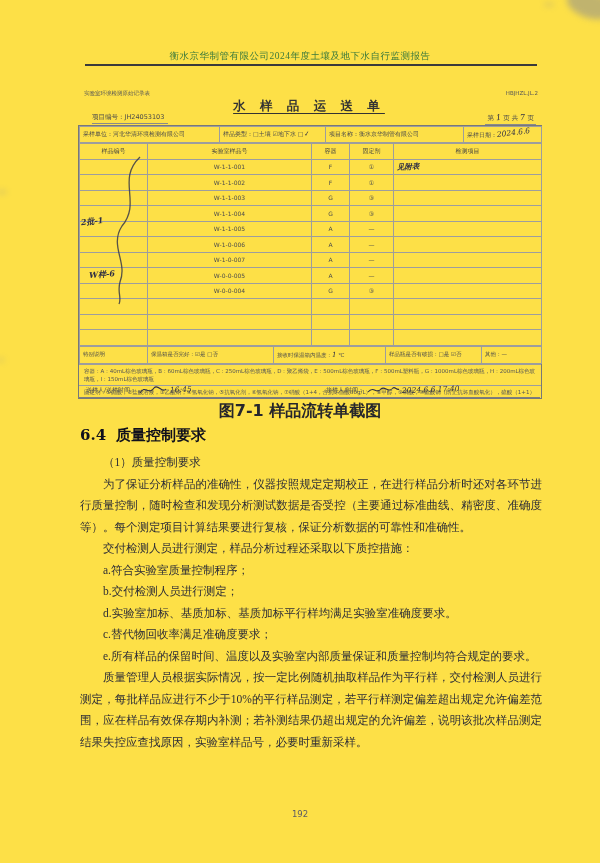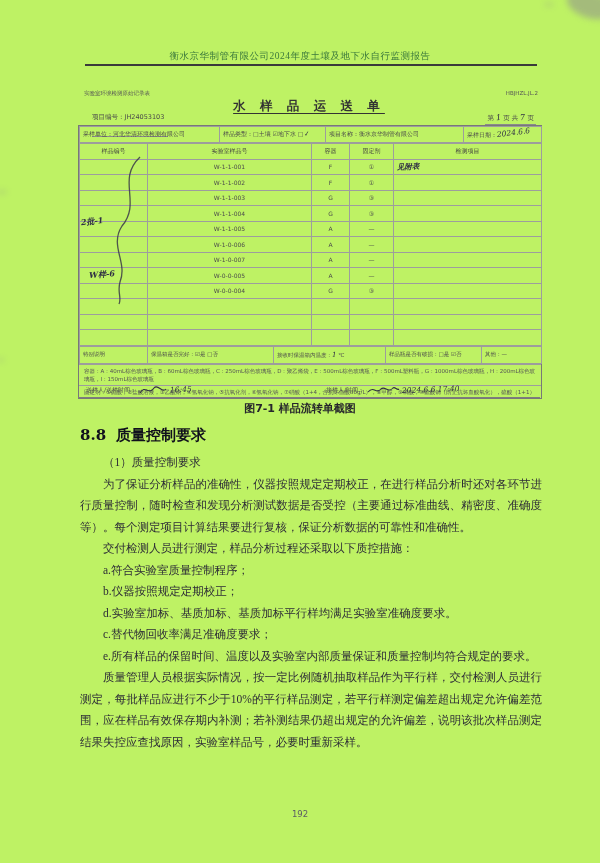--- a/index.html
+++ b/index.html
@@ -1,17 +1,17 @@
 <!DOCTYPE html>
 <html><head>
 <meta charset="utf-8">
 <style>
   html,body{margin:0;padding:0;}
   .page{
-    position:relative;width:600px;height:863px;background:#bef264;
+    position:relative;width:600px;height:863px;background:#fde047;
     font-family:"DejaVu Sans", sans-serif;color:#2f2f38;overflow:hidden;
   }
   
   .smudge{position:absolute;background:#8f8f8f;filter:blur(3px);opacity:.55;border-radius:50%;}
   .smudge.s1{right:-14px;top:-8px;width:48px;height:26px;transform:rotate(18deg);}
   .smudge.s2{right:46px;top:2px;width:10px;height:5px;opacity:.25;}
   .smudge.s3{left:-3px;top:190px;width:10px;height:4px;opacity:.3;}
   .smudge.s4{left:-4px;top:358px;width:9px;height:4px;opacity:.25;}
 
   .rpt-header{position:absolute;top:50px;left:0;width:100%;text-align:center;
@@ -20,21 +20,21 @@
 
   
   .form{position:absolute;left:78px;top:88px;width:462px;height:312px;color:#4a4a4a;}
   .form-top{position:absolute;top:0;left:0;width:100%;font-size:5.5px;color:#555;}
   .form-top .lft{position:absolute;left:6px;top:2px;}
   .form-top .rgt{position:absolute;right:2px;top:2px;}
   .form-title{position:absolute;top:10px;left:0;width:100%;text-align:center;
     font-size:12.5px;font-weight:bold;letter-spacing:5px;color:#333;
     text-decoration:underline;text-underline-offset:3px;}
   .form-sub{position:absolute;top:25px;left:0;width:100%;font-size:6.5px;}
-  .proj{position:absolute;left:14px;top:0;border-bottom:1px solid #8a8a8a;padding:0 4px 14px 0;}
+  .proj{position:absolute;left:14px;top:0;border-bottom:1px solid #8a8a8a;padding:0 4px 1px 0;}
   .pageinfo{position:absolute;right:4px;top:0;border-bottom:1px solid #8a8a8a;padding:0 2px 1px 2px;}
 
   .formbody{position:absolute;top:37px;left:0;width:462px;border:1px solid #787878;}
   table{border-collapse:collapse;table-layout:fixed;width:462px;}
   td{border:1px solid #9d9d9d;padding:0 3px;overflow:hidden;white-space:nowrap;}
   .info-table td{height:15px;font-size:6px;}
   .main-table td{height:14.5px;font-size:6px;text-align:center;color:#4c4c4c;}
   .main-table td.items{text-align:left;}
   .main-table tr.hd td{font-size:6px;color:#3f3f3f;}
   .special-table td{height:16px;font-size:5.5px;}
@@ -53,21 +53,21 @@
   .ink.temp{font-size:7px;font-style:italic;}
   .ink.time{font-size:7.5px;font-style:italic;transform:rotate(-2deg);}
   .margin-note{position:absolute;font-size:8px;font-weight:bold;font-style:italic;
     color:#2e2e44;font-family:"DejaVu Serif",serif;}
   .mn1{left:3px;top:128px;transform:rotate(-6deg);}
   .mn2{left:11px;top:181px;transform:rotate(-4deg);}
   .brace{position:absolute;left:18px;top:66px;pointer-events:none;}
   .scribble{vertical-align:middle;margin:0 2px;}
 
   .fig-caption{position:absolute;top:401px;left:0;width:100%;text-align:center;
-    font-size:11px;font-weight:bold;color:#26262c;}
+    font-size:16px;font-weight:bold;color:#26262c;}
   .sec-head{position:absolute;top:426px;left:80px;font-size:15px;font-weight:bold;color:#10101c;
     font-family:"Liberation Serif","DejaVu Serif",serif;}
   .sec-head .num{margin-right:10px;font-family:"DejaVu Serif",serif;}
   .body-text{position:absolute;top:452px;left:80px;width:462px;
     font-family:"Liberation Serif","DejaVu Serif",serif;
     font-size:11.5px;line-height:21.5px;color:#2d2d36;text-align:justify;}
   .body-text p{margin:0;text-indent:2em;}
   .page-num{position:absolute;top:809px;left:0;width:100%;text-align:center;
     font-size:8.5px;color:#5c5c66;}
 </style>
@@ -250,29 +250,29 @@
           </svg><span class="ink time">16:45</span></span>
       <span class="rcv"><span>接样人/时间：</span><svg class="scribble" width="34" height="10" viewBox="0 0 34 10">
             <path d="M2,7 C8,0 10,10 15,4 C19,0 22,9 27,3 C29,1 31,6 33,4" fill="none" stroke="#2e2e44" stroke-width="1.1"></path>
           </svg><span class="ink time">2024.6.6 17:40</span></span>
     </div>
   </div>
 
   <div class="fig-caption">图7-1  样品流转单截图</div>
 
   <div class="sec-head">
-    <span class="num">8.8</span><span>质量控制要求</span>
+    <span class="num">6.4</span><span>质量控制要求</span>
   </div>
 
   <div class="body-text">
     <p>（1）质量控制要求</p>
     <p>为了保证分析样品的准确性，仪器按照规定定期校正，在进行样品分析时还对各环节进行质量控制，随时检查和发现分析测试数据是否受控（主要通过标准曲线、精密度、准确度等）。每个测定项目计算结果要进行复核，保证分析数据的可靠性和准确性。</p>
     <p>交付检测人员进行测定，样品分析过程还采取以下质控措施：</p>
     <p>a.符合实验室质量控制程序；</p>
-    <p>b.仪器按照规定定期校正；</p>
+    <p>b.交付检测人员进行测定；</p>
     <p>d.实验室加标、基质加标、基质加标平行样均满足实验室准确度要求。</p>
     <p>c.替代物回收率满足准确度要求；</p>
     <p>e.所有样品的保留时间、温度以及实验室内部质量保证和质量控制均符合规定的要求。</p>
     <p>质量管理人员根据实际情况，按一定比例随机抽取样品作为平行样，交付检测人员进行测定，每批样品应进行不少于10%的平行样品测定，若平行样测定偏差超出规定允许偏差范围，应在样品有效保存期内补测；若补测结果仍超出规定的允许偏差，说明该批次样品测定结果失控应查找原因，实验室样品号，必要时重新采样。</p>
   </div>
 
   <div class="page-num">192</div>
 </div>
 
 </body></html>

